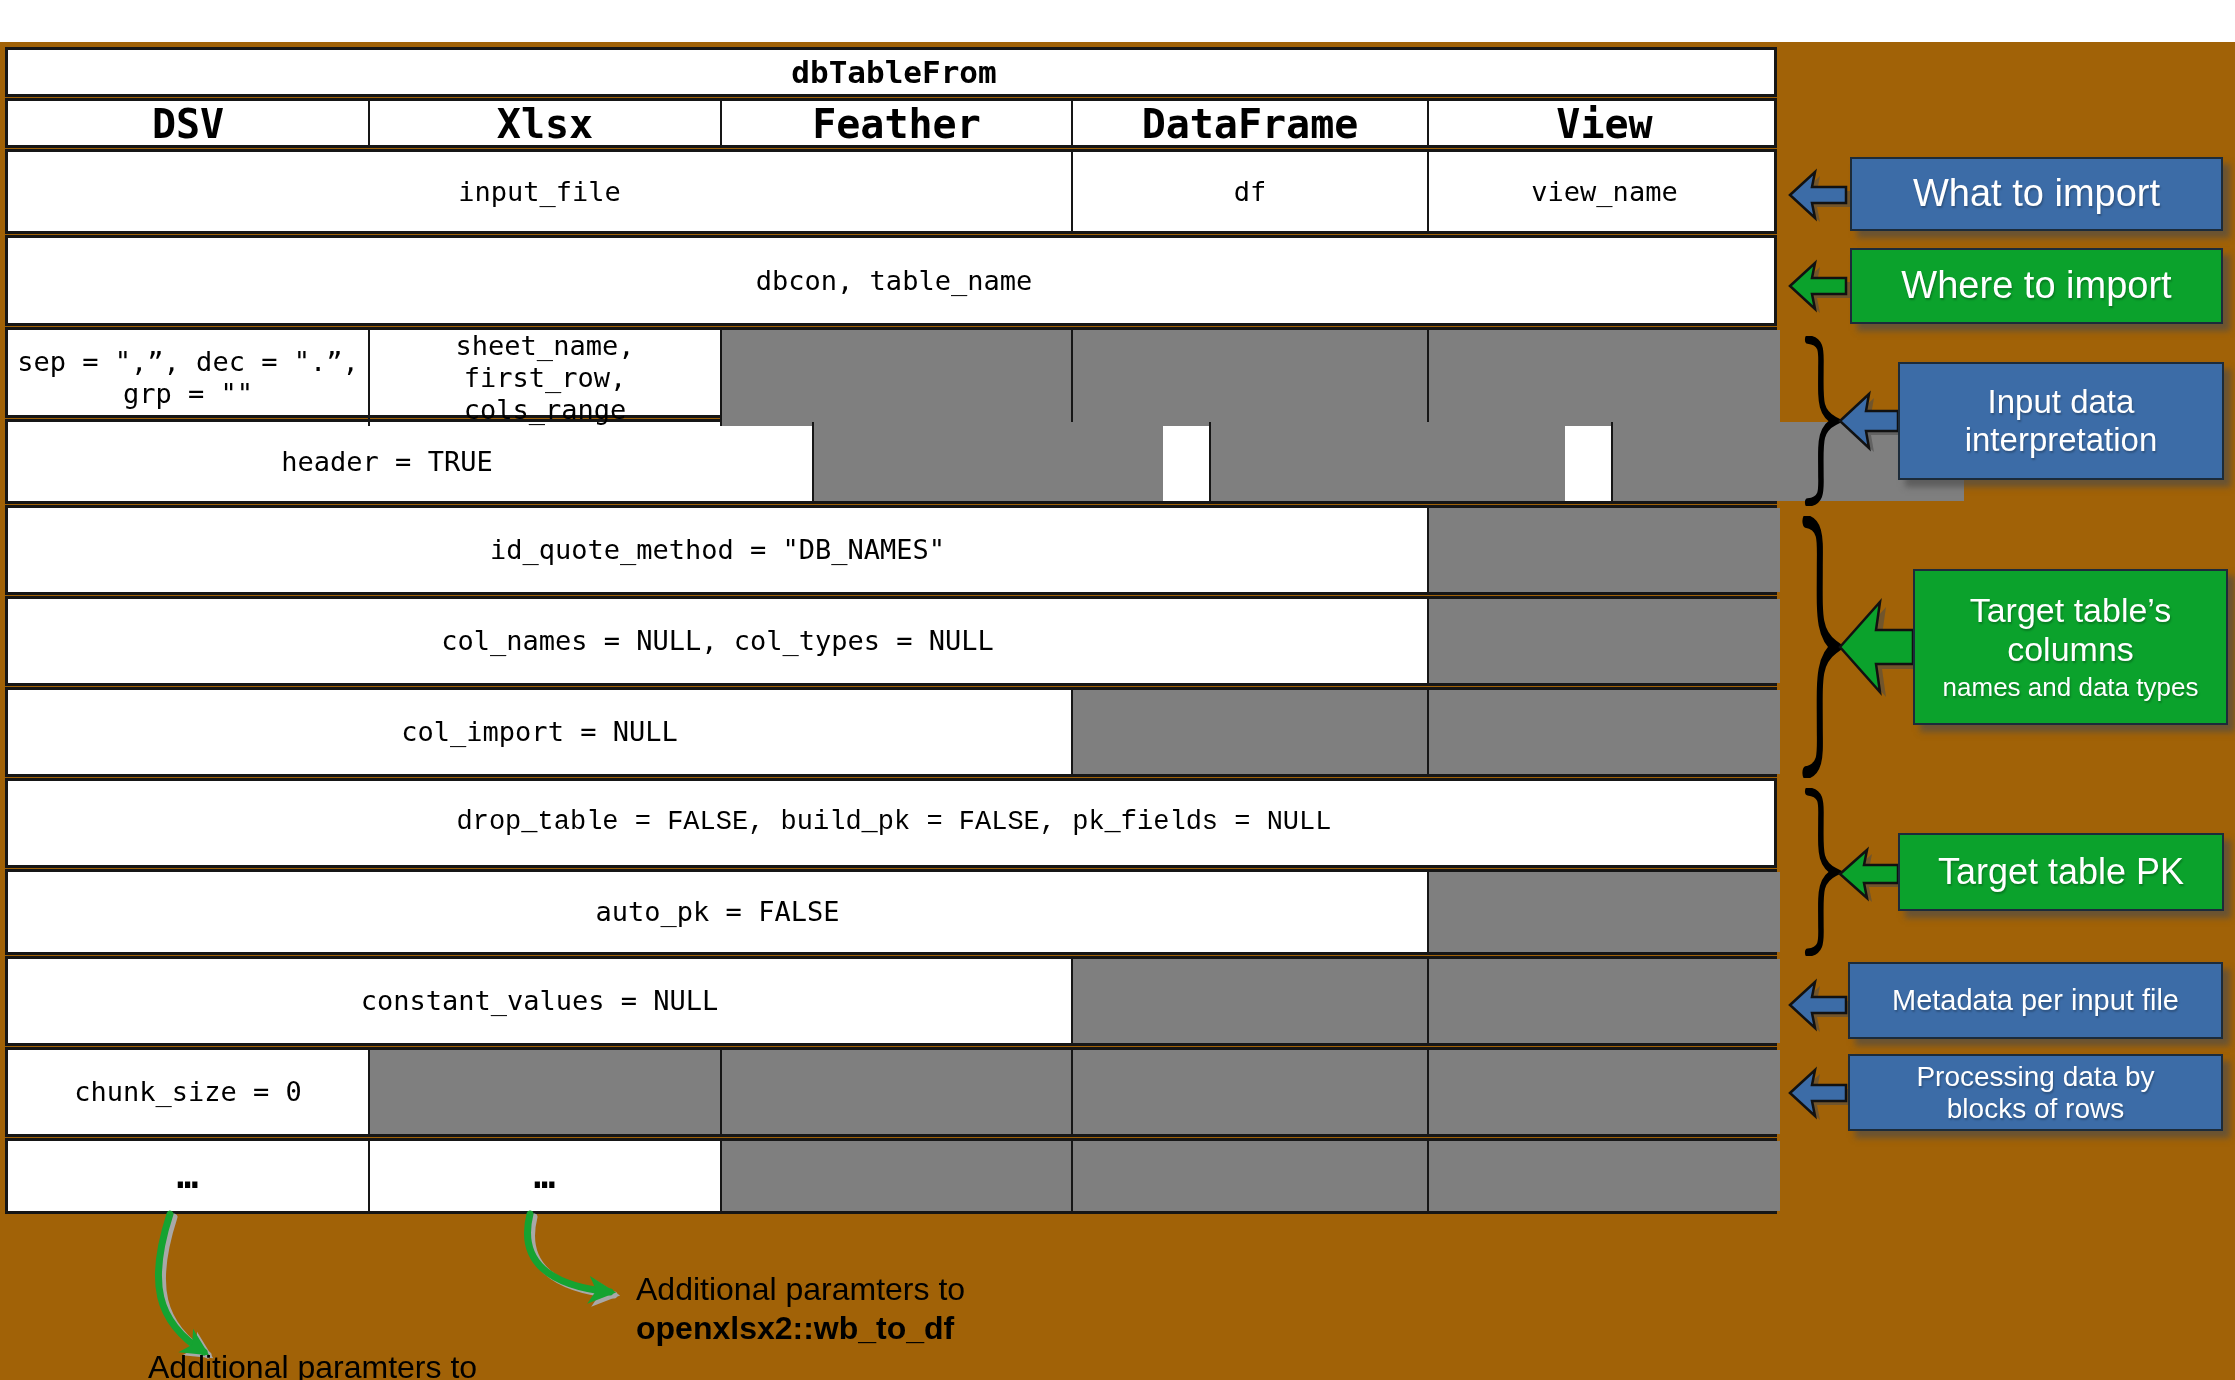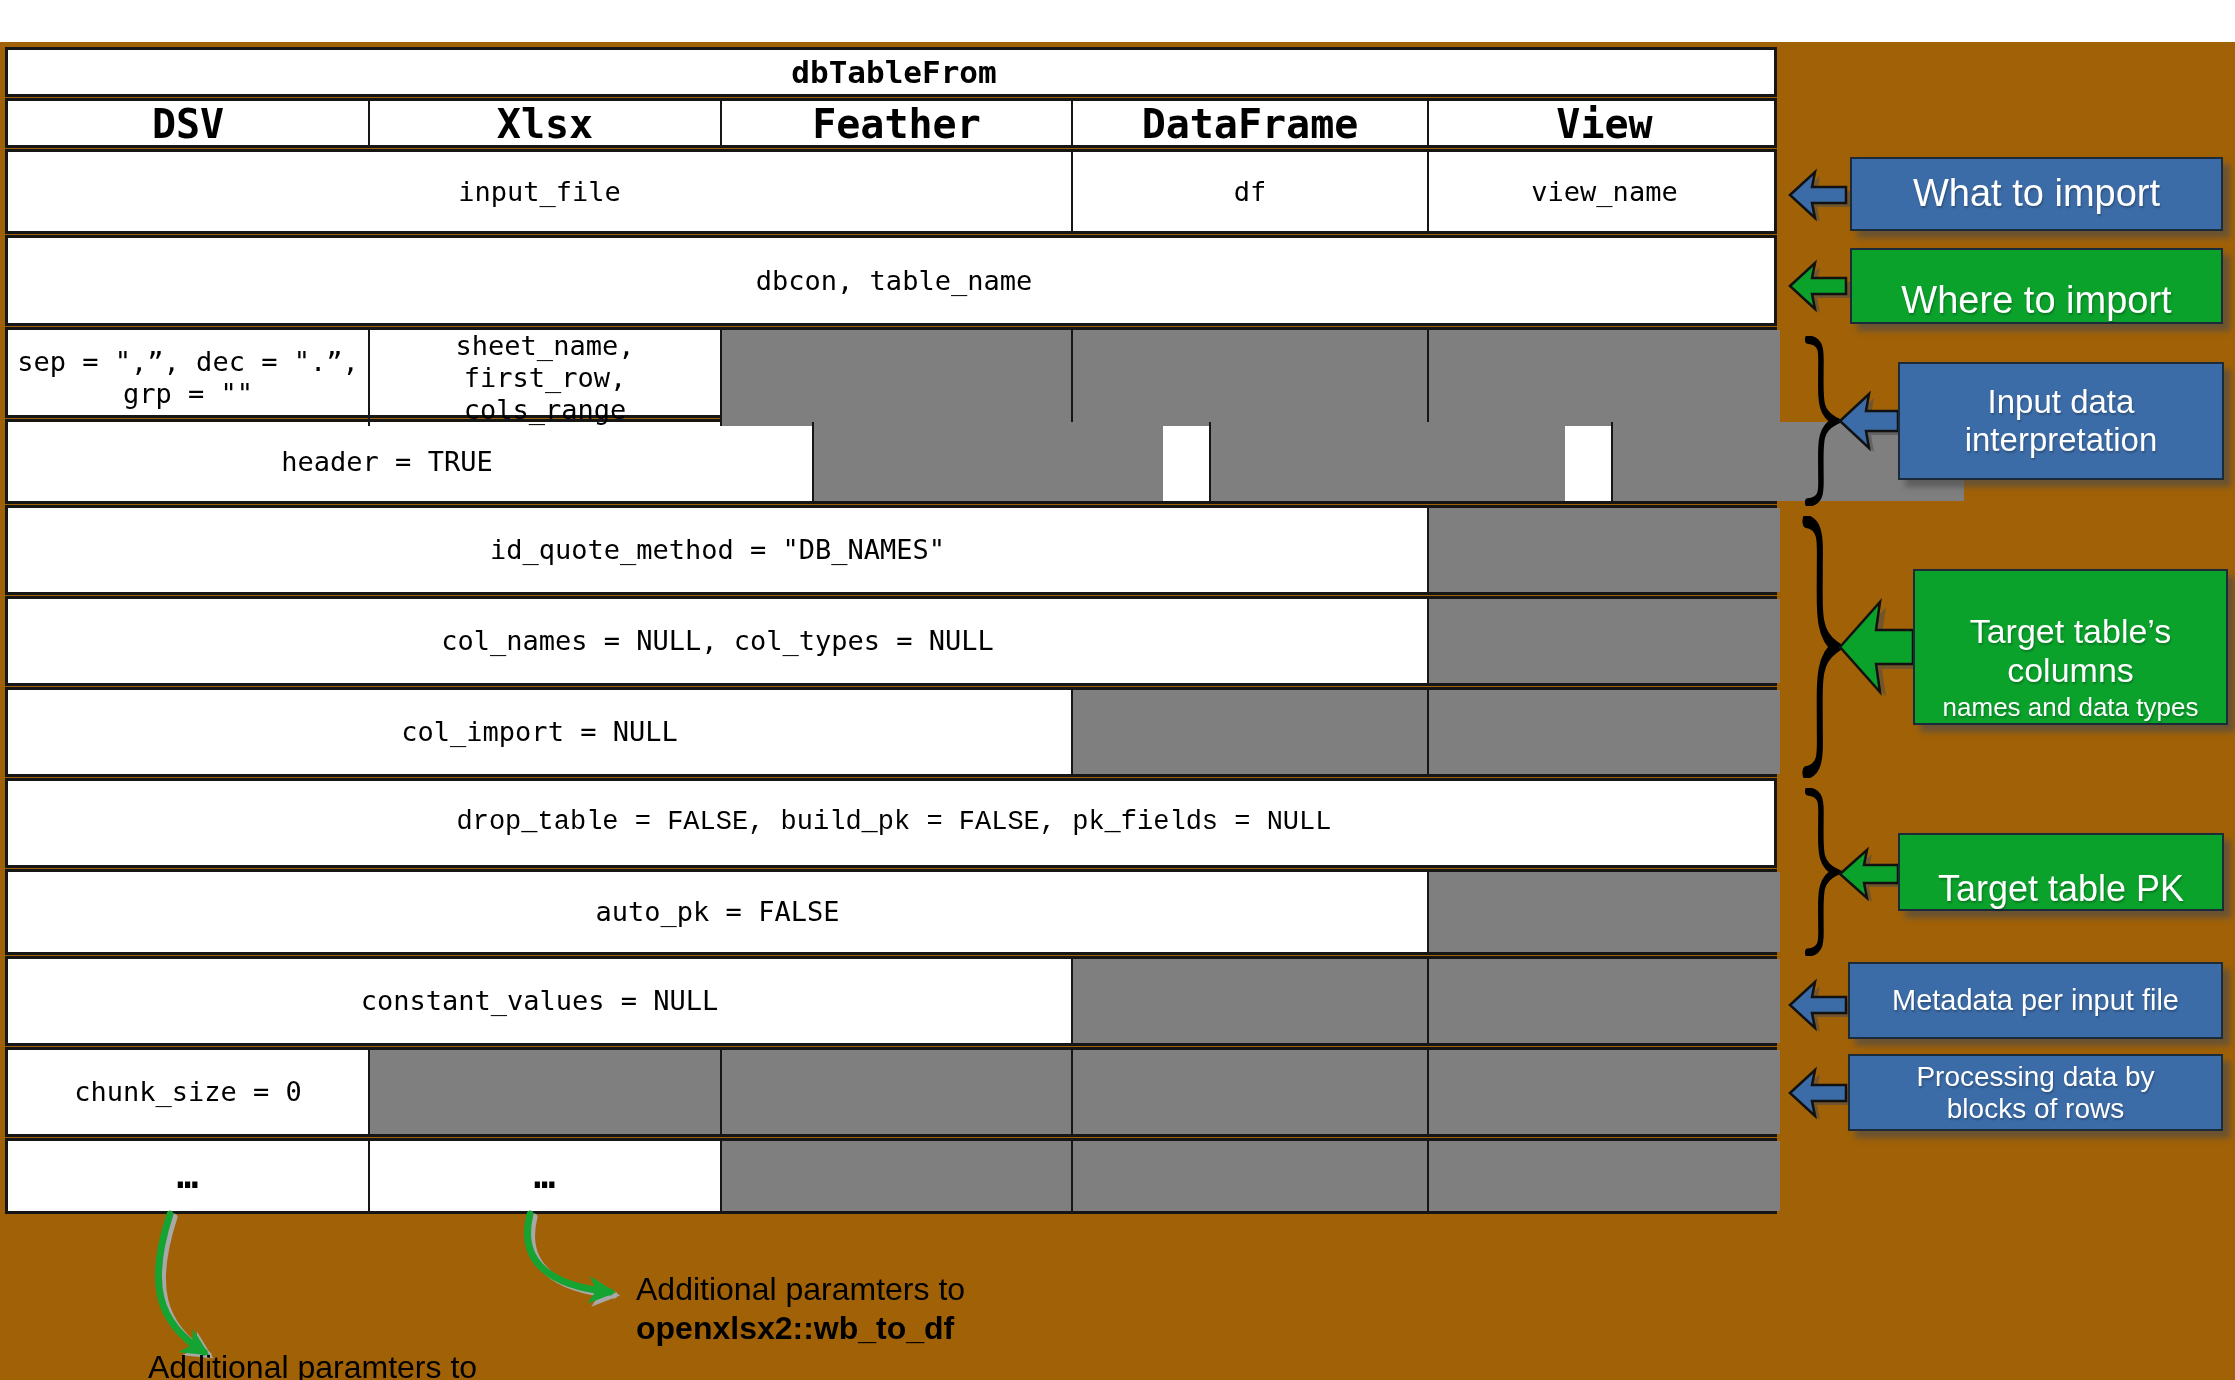--- a/index.html
+++ b/index.html
@@ -19,21 +19,21 @@
   .header-cell{font-weight:bold;font-size:40px;}
   .dots-cell{font-weight:bold;font-size:36px;letter-spacing:1px;}
 
   
   .ann-box{position:absolute;box-sizing:border-box;border:2px solid #1c2b3a;color:#fff;
            display:flex;flex-direction:column;align-items:center;justify-content:center;
            text-align:center;font-family:"Liberation Sans",sans-serif;
            box-shadow:7px 7px 6px rgba(75,75,75,.65);
            text-shadow:1px 2px 2px rgba(0,0,0,.25);line-height:1.14;}
   .ann-blue{background:#3c6ca7;}
-  .ann-green{background:#0ba22c;justify-content:flex-end;}
+  .ann-green{background:#0ba22c;}
   .blockarrow,.brace{position:absolute;}
   .fn-arrows{position:absolute;left:0;top:0;width:2235px;height:1380px;pointer-events:none;}
 
   
   .footnote{position:absolute;font-family:Liberation Sans, sans-serif;font-size:32px;
             line-height:39px;color:#000;}
   .footnote .code{font-weight:bold;}
 </style>
 </head>
 <body>

